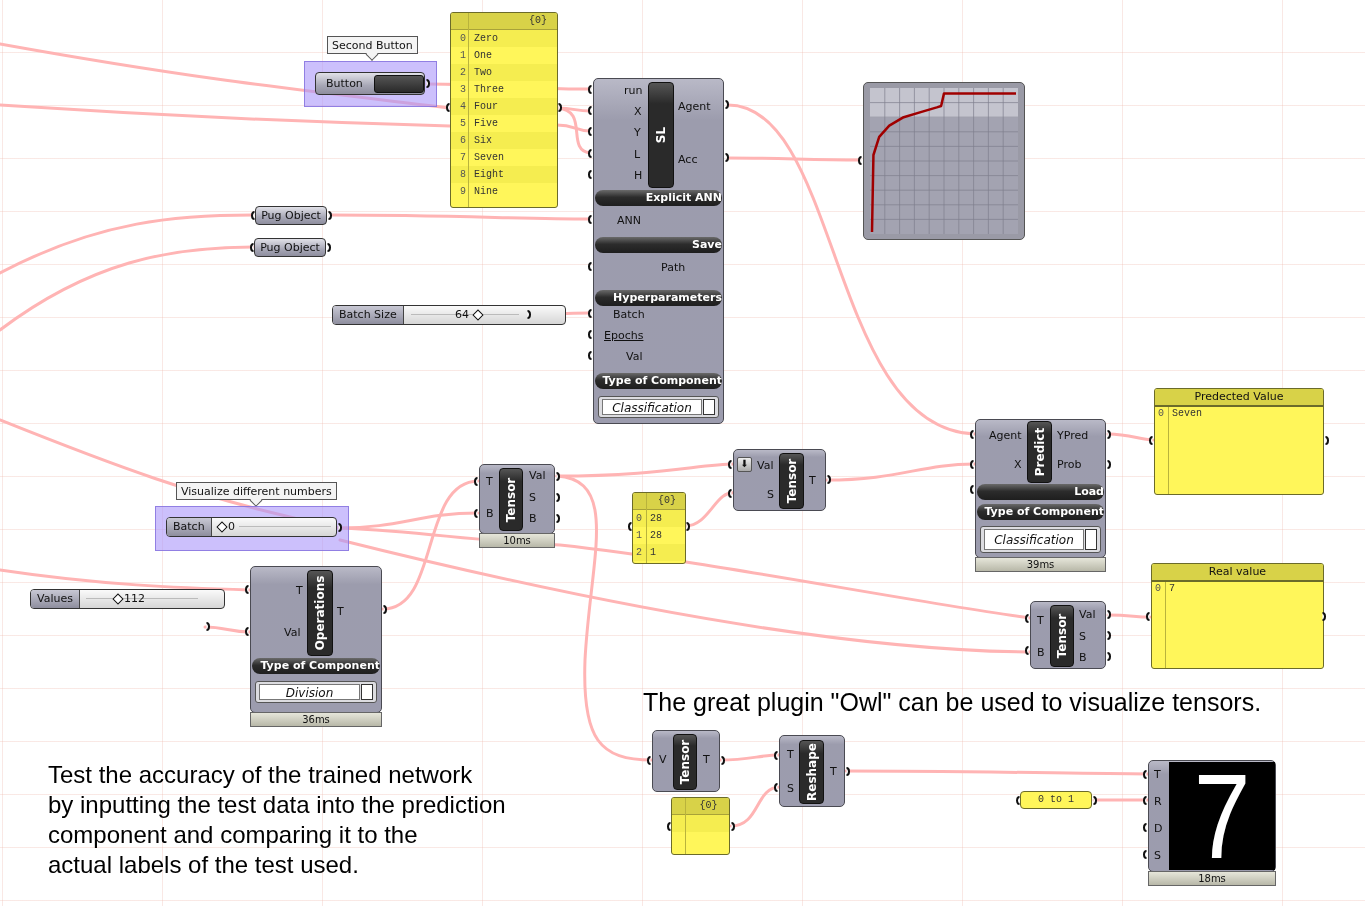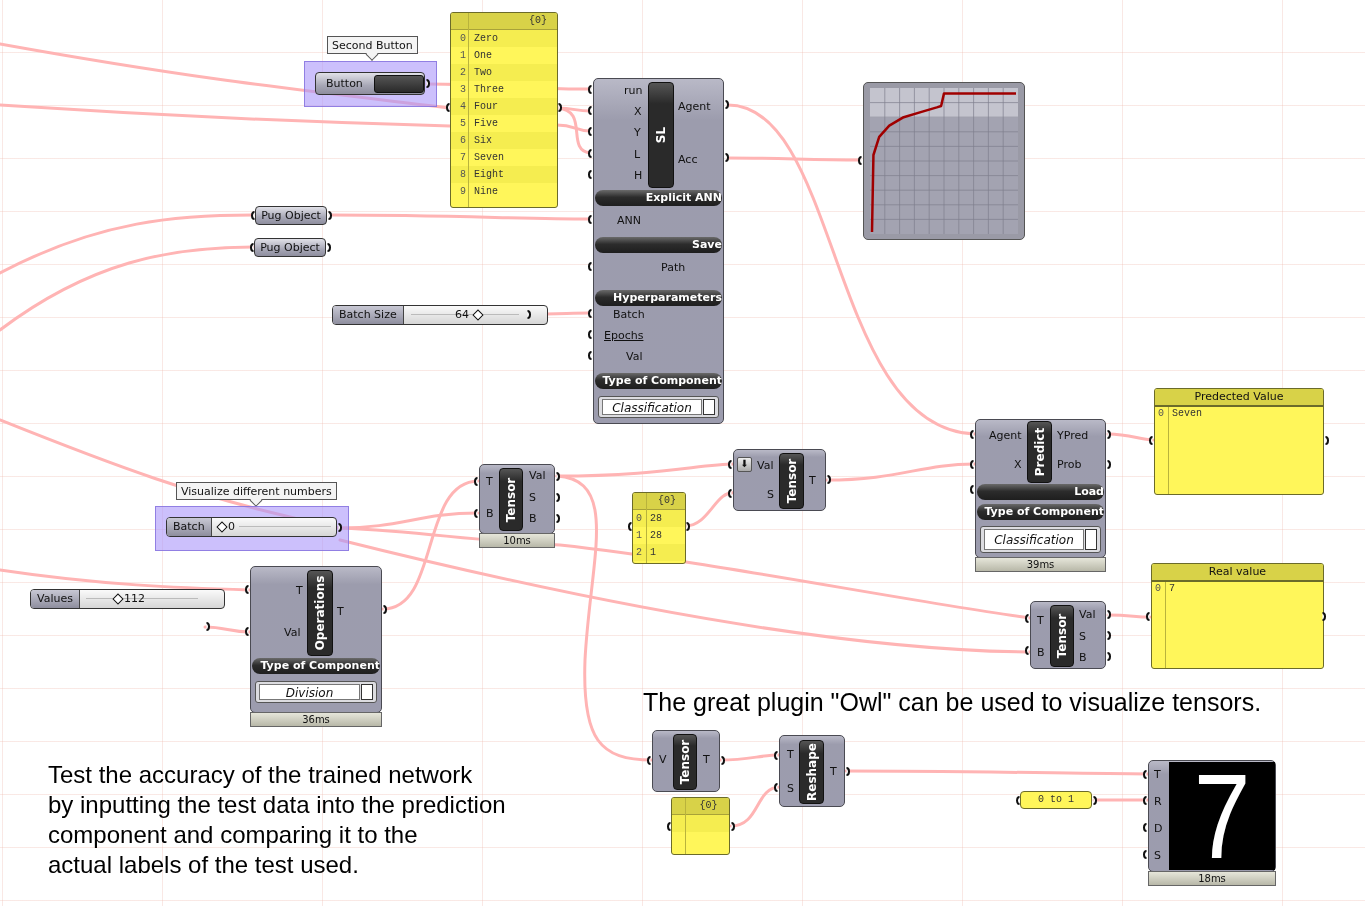--- a/index.html
+++ b/index.html
@@ -205,21 +205,21 @@
 </div>
 <div class="port in" style="left:858px;top:156px;"></div>
 
 <div class="pill" style="left:255px;top:206px;width:72px;">Pug Object</div>
 <div class="port in" style="left:251px;top:211px;"></div>
 <div class="port out" style="left:325px;top:211px;"></div>
 <div class="pill" style="left:254px;top:238px;width:72px;">Pug Object</div>
 <div class="port in" style="left:250px;top:243px;"></div>
 <div class="port out" style="left:324px;top:243px;"></div>
 
-<div class="slider" style="left:332px;top:305px;width:216px;">
+<div class="slider" style="left:332px;top:305px;width:234px;">
   <div class="name">Batch Size</div>
   <div class="track" style="left:78px;width:108px;"></div>
   <div class="num" style="left:122px;">64</div>
   <div class="knob" style="left:141px;top:5px;"></div>
 </div>
 <div class="port out" style="left:524px;top:310px;"></div>
 
 <div class="tip" style="left:176px;top:482px;text-align:center;">Visualize different numbers</div>
 <div class="group" style="left:155px;top:506px;width:192px;height:43px;"></div>
 <div class="slider" style="left:166px;top:517px;width:171px;">

